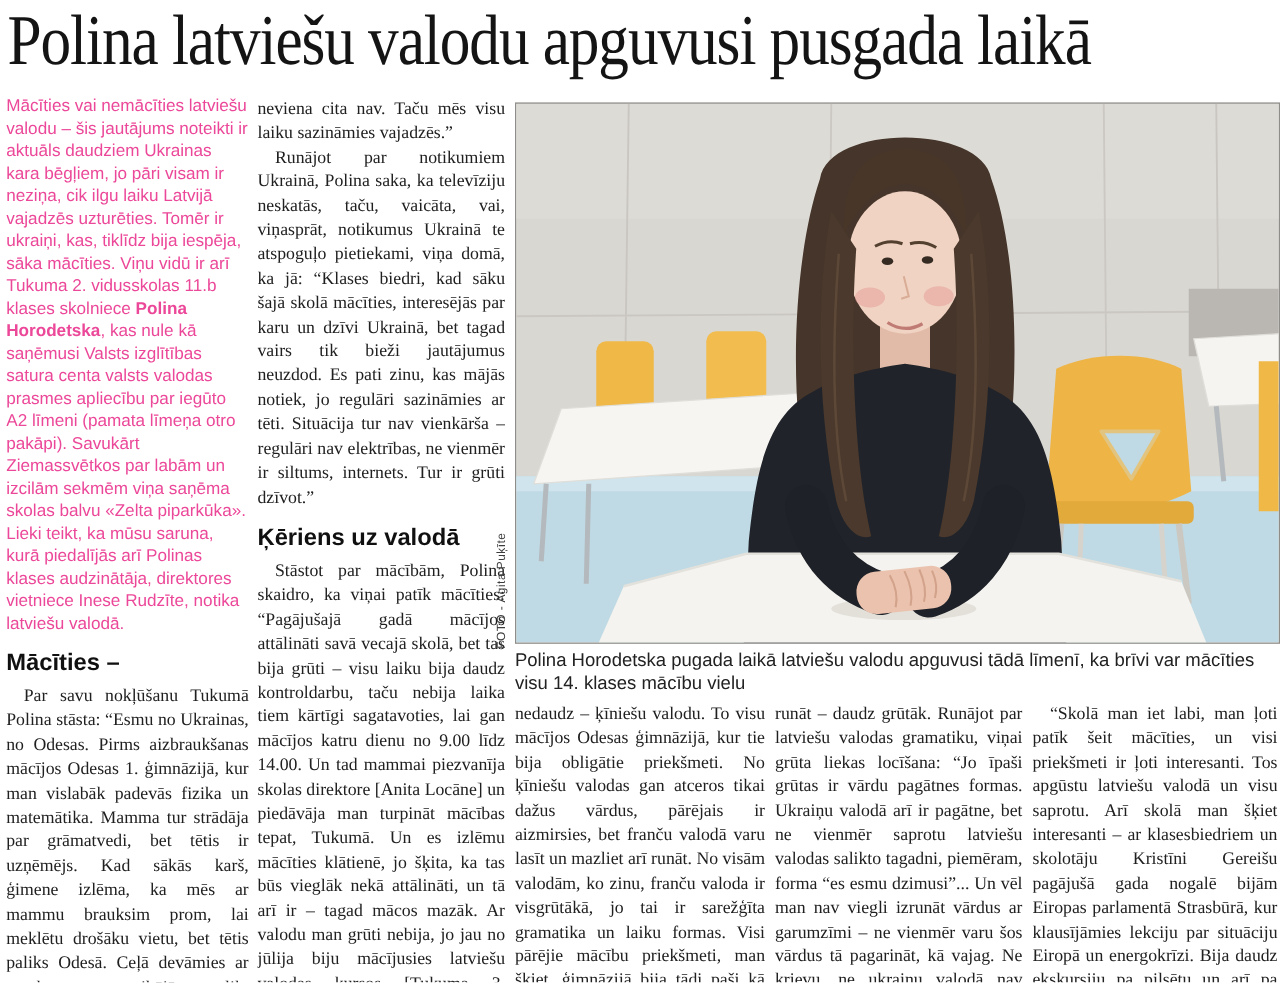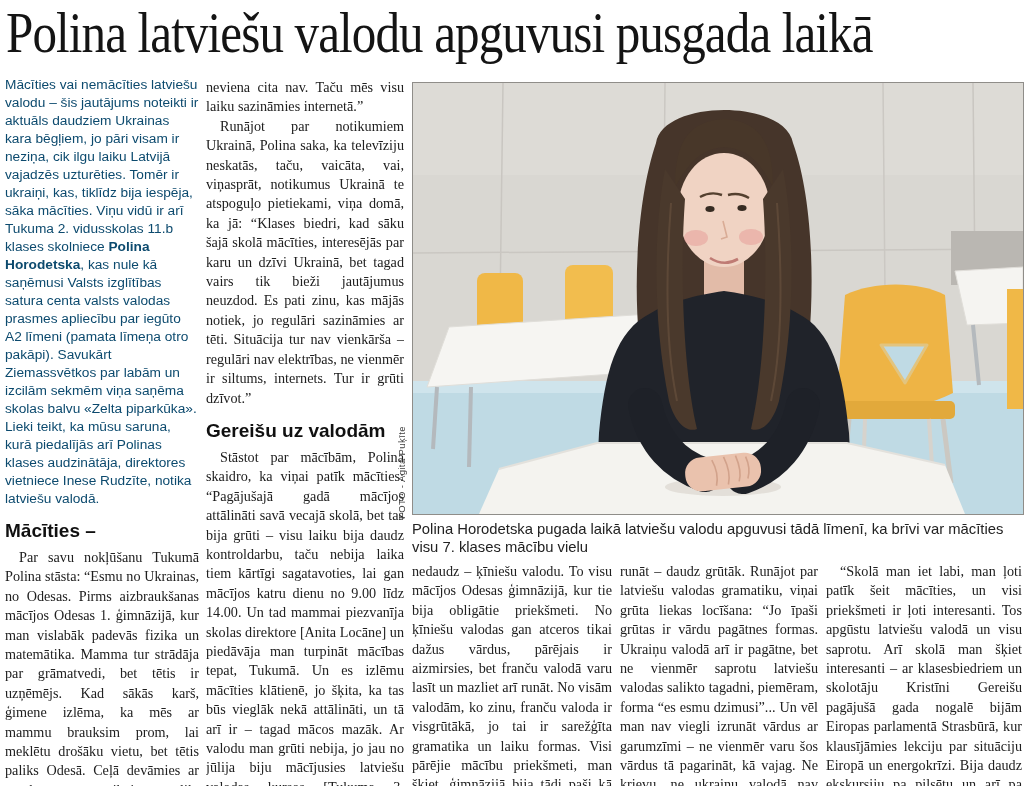--- a/index.html
+++ b/index.html
@@ -20,21 +20,21 @@
     letter-spacing:-1px;
     transform:scaleX(0.86); transform-origin:0 50%;
     line-height:66px;
   }
   
   .col { position:absolute; overflow:hidden; }
   .serif-body p { margin:0; font-size:14.2px; line-height:19.4px; text-align:justify; color:#202020; }
   .indent { text-indent:14px; }
   .intro {
     font-family:"Liberation Sans", sans-serif;
-    font-size:13.7px; line-height:18px; color:#0c4a6e; text-align:left; margin:0;
+    font-size:13.7px; line-height:18px; color:#ec4899; text-align:left; margin:0;
   }
   .intro b { font-weight:bold; }
   .subhead {
     font-family:"Liberation Sans", sans-serif; font-weight:bold;
     font-size:19px; line-height:21px; color:#101010; margin:0;
   }
   .subhead-block { margin-top:12px; margin-bottom:7px; }
   
   .photo-frame {
     position:absolute; left:412px; top:82px; width:612px; height:433px;
@@ -66,24 +66,24 @@
     <p class="intro"><span>Mācīties vai nemācīties latviešu valodu – šis jautājums noteikti ir aktuāls daudziem Ukrainas kara bēgļiem, jo pāri visam ir neziņa, cik ilgu laiku Latvijā vajadzēs uzturēties. Tomēr ir ukraiņi, kas, tiklīdz bija iespēja, sāka mācīties. Viņu vidū ir arī Tukuma 2. vidusskolas 11.b klases skolniece </span><b>Polina Horodetska</b><span>, kas nule kā saņēmusi Valsts izglītības satura centa valsts valodas prasmes apliecību par iegūto A2 līmeni (pamata līmeņa otro pakāpi). Savukārt Ziemassvētkos par labām un izcilām sekmēm viņa saņēma skolas balvu «Zelta piparkūka». Lieki teikt, ka mūsu saruna, kurā piedalījās arī Polinas klases audzinātāja, direktores vietniece Inese Rudzīte, notika latviešu valodā.</span></p>
     <div class="subhead-block">
       <div class="subhead">Mācīties –</div>
     </div>
     <div class="serif-body">
       <p class="indent">Par savu nokļūšanu Tukumā Polina stāsta: “Esmu no Ukrainas, no Odesas. Pirms aizbraukšanas mācījos Odesas 1. ģimnāzijā, kur man vislabāk padevās fizika un matemātika. Mamma tur strādāja par grāmatvedi, bet tētis ir uzņēmējs. Kad sākās karš, ģimene izlēma, ka mēs ar mammu brauksim prom, lai meklētu drošāku vietu, bet tētis paliks Odesā. Ceļā devāmies ar autobusu un gribējām palikt Polijā, bet tā sanāca, ka mums ieteica braukt uz Latviju, un tā mēs pagājušā gada martā nonācām Tukumā. Pazīstami cilvēki mums palīdzēja atrast un noīrēt dzīvokli.” Vaicāta, vai viņa zina, kur un kā tagad dzīvo viņas klasesbiedri no Odesas, Polina</p>
     </div>
   </div>
 
   <div class="col serif-body" style="left:206px; top:78px; width:198px; height:714px;">
-    <p>neviena cita nav. Taču mēs visu laiku sazināmies internetā.”</p>
+    <p>neviena cita nav. Taču mēs visu laiku sazināmies vajadzēs.”</p>
     <p class="indent">Runājot par notikumiem Ukrainā, Polina saka, ka televīziju neskatās, taču, vaicāta, vai, viņasprāt, notikumus Ukrainā te atspoguļo pietiekami, viņa domā, ka jā: “Klases biedri, kad sāku šajā skolā mācīties, interesējās par karu un dzīvi Ukrainā, bet tagad vairs tik bieži jautājumus neuzdod. Es pati zinu, kas mājās notiek, jo regulāri sazināmies ar tēti. Situācija tur nav vienkārša – regulāri nav elektrības, ne vienmēr ir siltums, internets. Tur ir grūti dzīvot.”</p>
     <div class="subhead-block">
-      <div class="subhead">Gereišu uz valodām</div>
+      <div class="subhead">Ķēriens uz valodā</div>
     </div>
     <p class="indent">Stāstot par mācībām, Polina skaidro, ka viņai patīk mācīties: “Pagājušajā gadā mācījos attālināti savā vecajā skolā, bet tas bija grūti – visu laiku bija daudz kontroldarbu, taču nebija laika tiem kārtīgi sagatavoties, lai gan mācījos katru dienu no 9.00 līdz 14.00. Un tad mammai piezvanīja skolas direktore [Anita Locāne] un piedāvāja man turpināt mācības tepat, Tukumā. Un es izlēmu mācīties klātienē, jo šķita, ka tas būs vieglāk nekā attālināti, un tā arī ir – tagad mācos mazāk. Ar valodu man grūti nebija, jo jau no jūlija biju mācījusies latviešu valodas kursos [Tukuma 3. pamatskolā] un līdz septembrim biju apguvusi valodu tā, ka skolā jau sapratu 80% no tā, ko skolotāja runāja. Līdz kursiem gan zināju tikai “labdien un labvakar” – vienkāršus vārdus.</p>
 
   </div>
 
   <div class="photo-frame">
     <svg viewBox="0 0 610 431" width="610" height="431">
 
       <rect x="0" y="0" width="610" height="431" fill="#d9d7d2"></rect>
       <rect x="0" y="0" width="610" height="92" fill="#dddbd6"></rect>
@@ -162,21 +162,21 @@
           <path d="M312,374 q6,16 2,28" stroke="#d2a28b" stroke-width="1.6" fill="none"></path>
           <path d="M324,374 q5,16 1,26" stroke="#d2a28b" stroke-width="1.6" fill="none"></path>
           <path d="M334,376 q4,12 0,22" stroke="#d2a28b" stroke-width="1.6" fill="none"></path>
         </g>
       </g>
     </svg>
   </div>
 
   <div class="photo-credit">FOTO - Agita Puķīte</div>
 
-  <div class="photo-caption">Polina Horodetska pugada laikā latviešu valodu apguvusi tādā līmenī, ka brīvi var mācīties visu 7. klases mācību vielu</div>
+  <div class="photo-caption">Polina Horodetska pugada laikā latviešu valodu apguvusi tādā līmenī, ka brīvi var mācīties visu 14. klases mācību vielu</div>
 
   <div class="col serif-body" style="left:412px; top:562px; width:200px; height:230px;">
     <p>nedaudz – ķīniešu valodu. To visu mācījos Odesas ģimnāzijā, kur tie bija obligātie priekšmeti. No ķīniešu valodas gan atceros tikai dažus vārdus, pārējais ir aizmirsies, bet franču valodā varu lasīt un mazliet arī runāt. No visām valodām, ko zinu, franču valoda ir visgrūtākā, jo tai ir sarežģīta gramatika un laiku formas. Visi pārējie mācību priekšmeti, man šķiet, ģimnāzijā bija tādi paši kā šajā skolā.”</p>
 
   </div>
 
   <div class="col serif-body" style="left:620px; top:562px; width:198px; height:230px;">
     <p>runāt – daudz grūtāk. Runājot par latviešu valodas gramatiku, viņai grūta liekas locīšana: “Jo īpaši grūtas ir vārdu pagātnes formas. Ukraiņu valodā arī ir pagātne, bet ne vienmēr saprotu latviešu valodas salikto tagadni, piemēram, forma “es esmu dzimusi”... Un vēl man nav viegli izrunāt vārdus ar garumzīmi – ne vienmēr varu šos vārdus tā pagarināt, kā vajag. Ne krievu, ne ukraiņu valodā nav garumzīmju.” Te jāpiebilst, ka mums par lielu pārsteigumu Polina pierakstus mācību stundās veic</p>
   </div>
 

